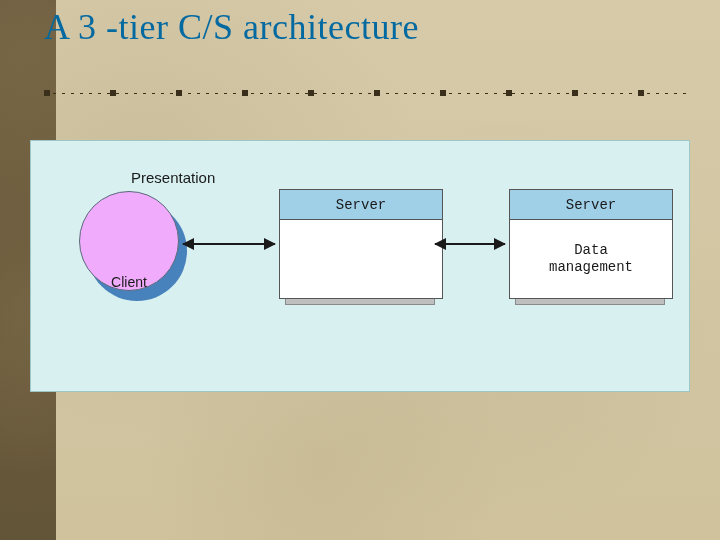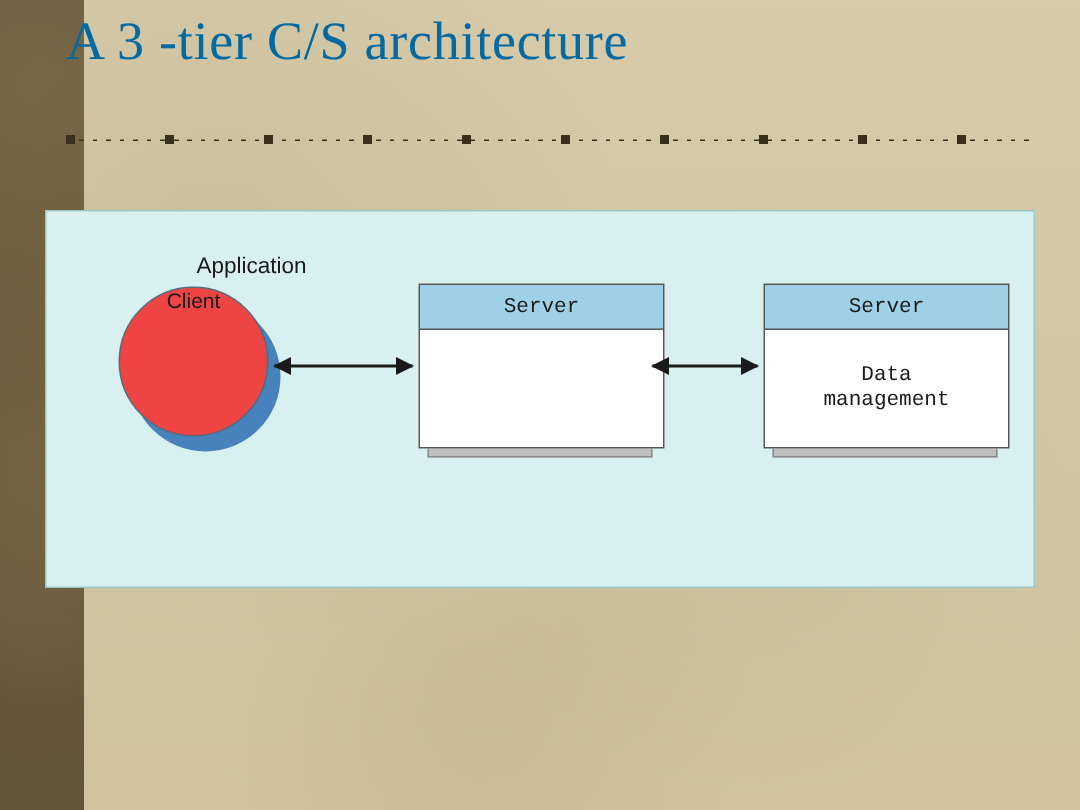--- a/index.html
+++ b/index.html
@@ -88,24 +88,24 @@
     background: #2e6fb3;
     opacity: 0.85;
   }
   .client-circle {
     position: absolute;
     left: 48px;
     top: 50px;
     width: 100px;
     height: 100px;
     border-radius: 50%;
-    background: #ef4444;
+    background: #f0abfc;
     border: 1px solid #5a6a7a;
     display: flex;
-    align-items: flex-start;
+    align-items: flex-end;
     justify-content: center;
     font-size: 14px;
     color: #1a1a1a;
   }
   
   .server-group { position: absolute; }
   .server-shadow {
     position: absolute;
     left: 6px; top: 6px;
     width: 150px; height: 110px;
@@ -171,21 +171,21 @@
 
 <div class="texture"></div>
 <div class="side-ornament"></div>
 
 <div class="title">A 3 -tier C/S architecture</div>
 
 <div class="divider"></div>
 
 <div class="panel">
 
-  <div class="pres-label">Application</div>
+  <div class="pres-label">Presentation</div>
 
   <div class="circle-shadow"></div>
   <div class="client-circle">
     <span>Client</span>
   </div>
 
   <div class="arrow a1"></div>
 
   <div class="server-group sg1">
     <div class="server-shadow"></div>

